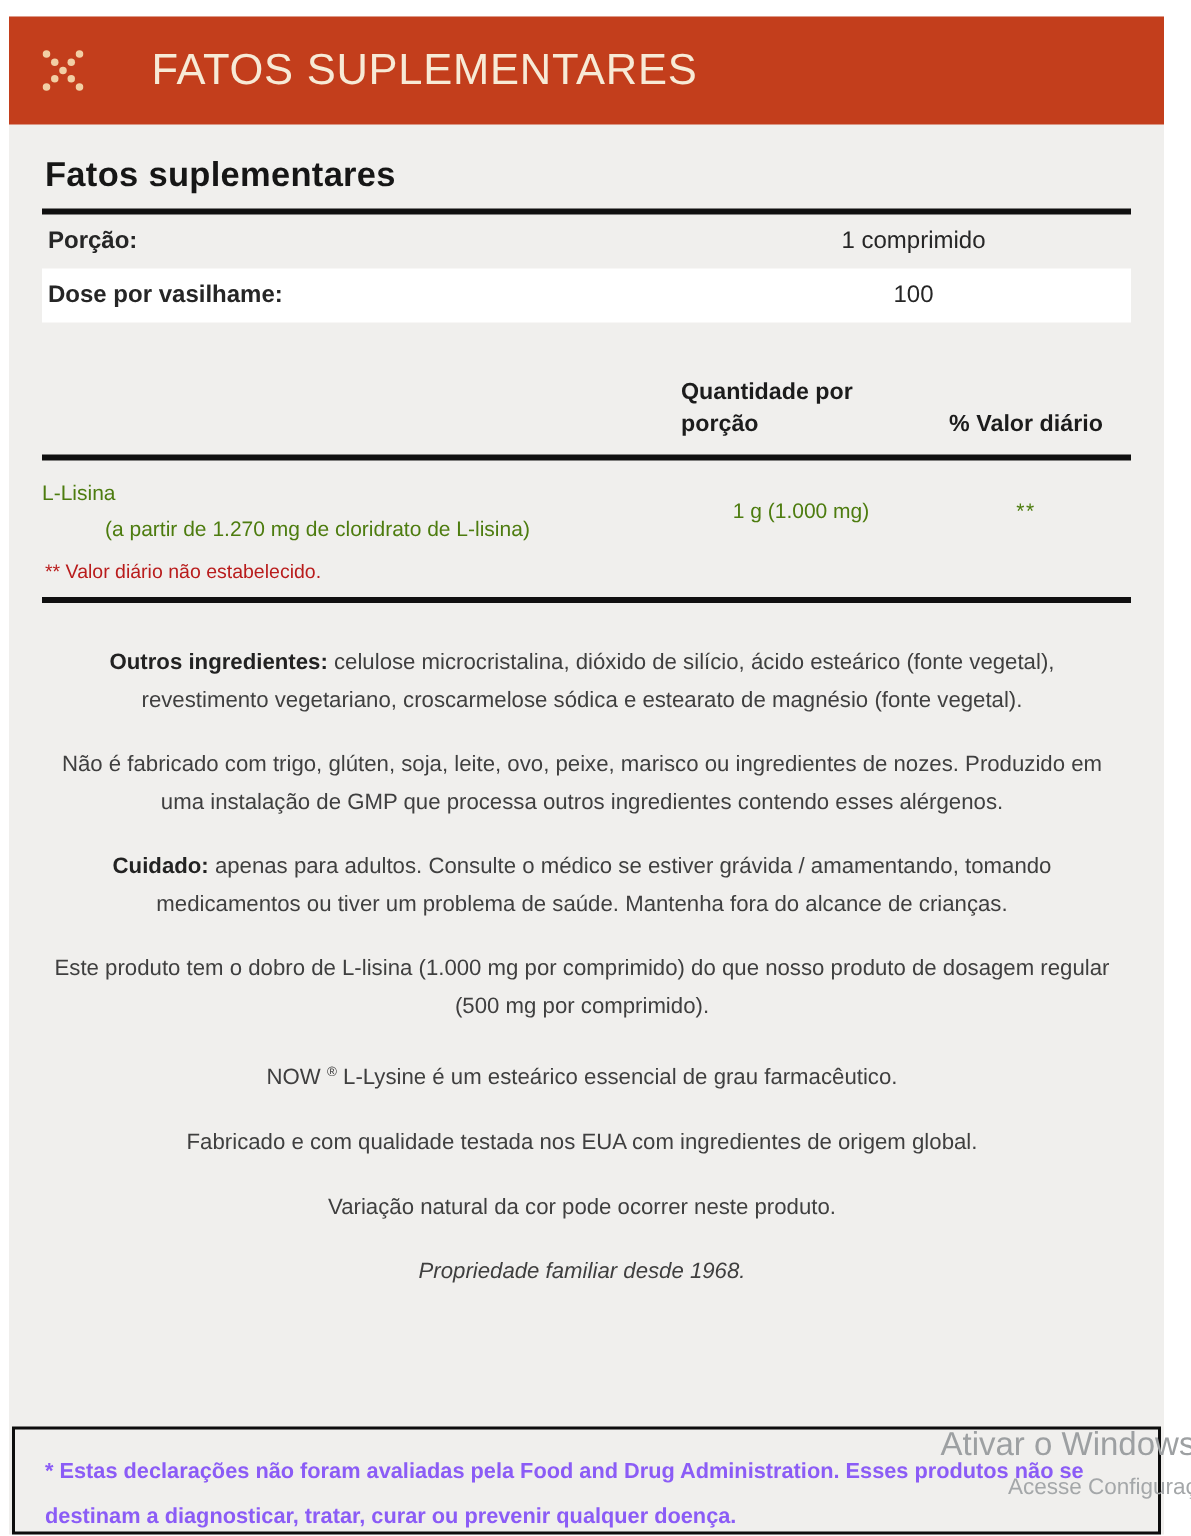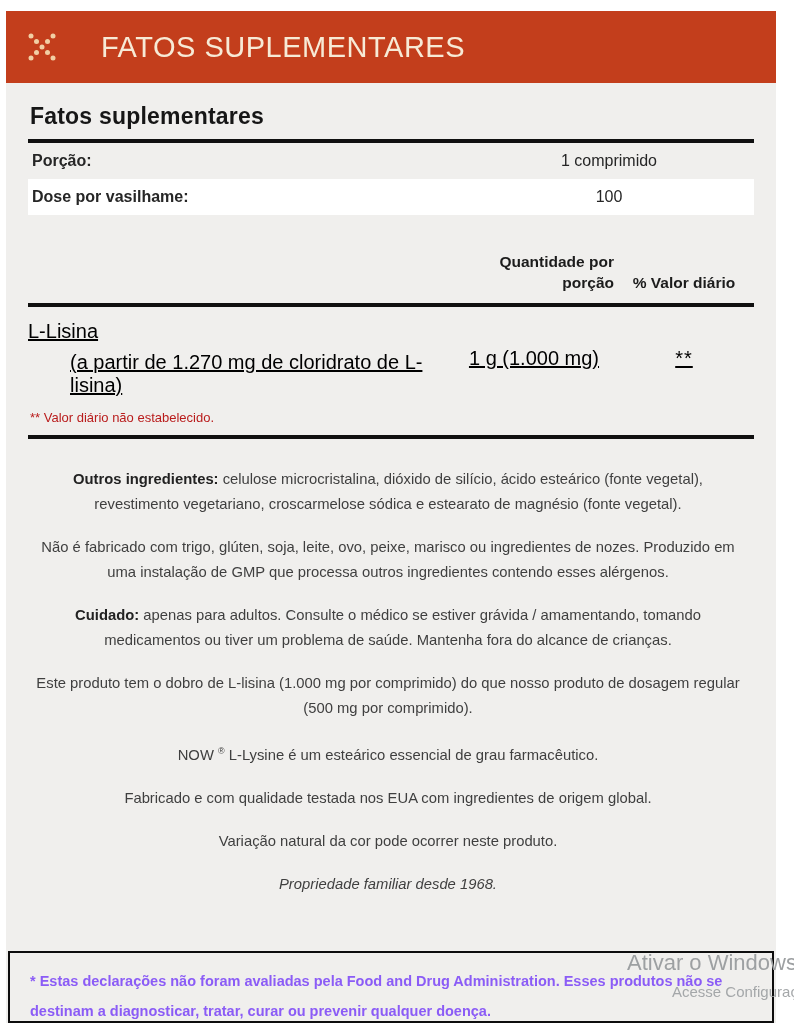--- a/index.html
+++ b/index.html
@@ -31,23 +31,23 @@
   .rule{height:4px;background:#101010;}
   .srow{display:flex;align-items:center;height:36px;font-size:16px;color:#262626;}
   .srow.white{background:#ffffff;}
   .srow-label{flex:1;font-weight:700;padding-left:4px;}
   .srow-value{width:290px;text-align:center;font-weight:400;}
   .thead{
     display:flex;align-items:flex-end;margin-top:36px;margin-bottom:10px;
     font-weight:700;font-size:15.5px;color:#1c1c1c;line-height:21px;
   }
   .thead-spacer{flex:1;}
-  .col-amt{width:160px;text-align:right;}
+  .col-amt{width:160px;text-align:left;}
   .col-dv{width:140px;text-align:center;}
-  .nrow{display:flex;padding:13px 0 6px 0;font-size:20px;color:#000000;text-decoration:underline;}
+  .nrow{display:flex;padding:13px 0 6px 0;font-size:14px;color:#4d7c0f;}
   .nrow-name{flex:1;}
   .nrow-detail{padding-left:42px;margin-top:8px;}
   .nrow-amt{width:160px;text-align:center;align-self:center;}
   .nrow-dv{width:140px;text-align:center;align-self:center;letter-spacing:1px;}
   .footnote{font-size:13px;color:#b91c1c;margin:7px 0 10px 2px;}
   
   .paras{padding-top:28px;width:718px;font-size:14.8px;line-height:25px;color:#3f3f3f;text-align:center;}
   .paras p{margin:0 0 18px 2px;}
   .paras .lead{font-weight:700;color:#222222;}
   .paras .italic{font-style:italic;}

